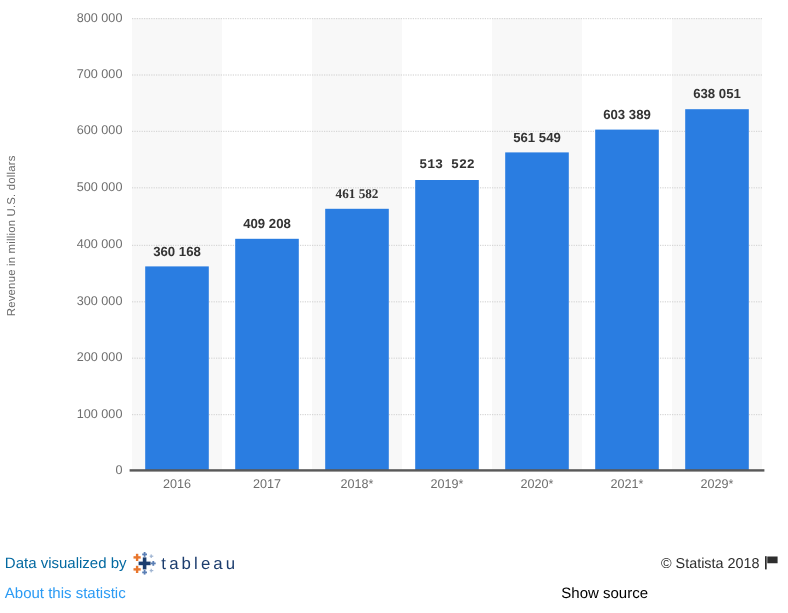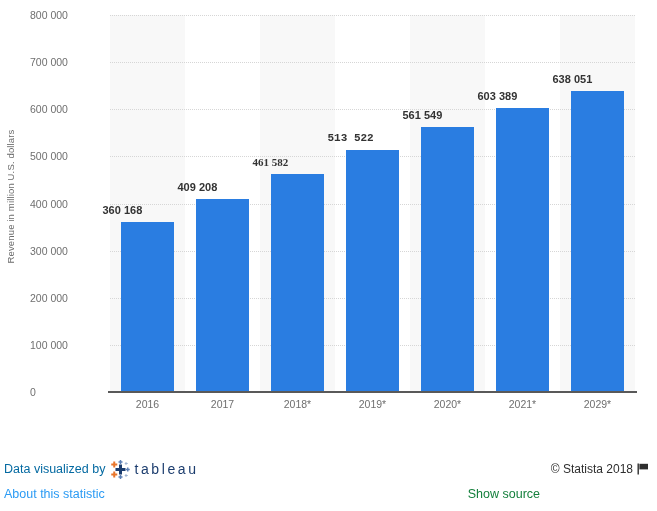--- a/index.html
+++ b/index.html
@@ -77,20 +77,21 @@
     width: 529px;
     height: 2px;
     background: #595959;
   }
 
   
   .ytick {
     position: absolute;
     right: 0;
     width: 72px;
+    text-align: right;
     font-size: 10.5px;
     color: #6f6f6f;
     transform: translateY(-50%);
     white-space: nowrap;
   }
   #ytick-wrap {
     position: absolute;
     left: 24px;
     top: 0;
     width: 78px;
@@ -102,20 +103,21 @@
     position: absolute;
     bottom: 0;
     width: 53px;
     background: #2a7de1;
   }
 
   
   .bar-label {
     position: absolute;
     width: 90px;
+    text-align: center;
     font-size: 11px;
     font-weight: bold;
     color: #333333;
     white-space: nowrap;
   }
 
   
   #xticks {
     position: absolute;
     left: 110px;
@@ -348,16 +350,16 @@
       <svg id="flag-icon" viewBox="0 0 12 12">
         <rect x="0.5" y="0.5" width="1.4" height="11" fill="#2e2e2e"></rect>
         <path d="M2.4 0.8 L11 0.8 L11 6.4 L2.4 6.4 Z" fill="#2e2e2e"></path>
       </svg>
     </div>
 
   </div>
 
   <div id="footer-row2">
     <a id="about-link" href="#" style="color: rgb(43, 155, 244);">About this statistic</a>
-    <a id="show-source-link" href="#" style="color: #15803d;">Show source</a>
+    <a id="show-source-link" href="#" style="color: #000000;">Show source</a>
   </div>
 
 </div>
 
 </body></html>

